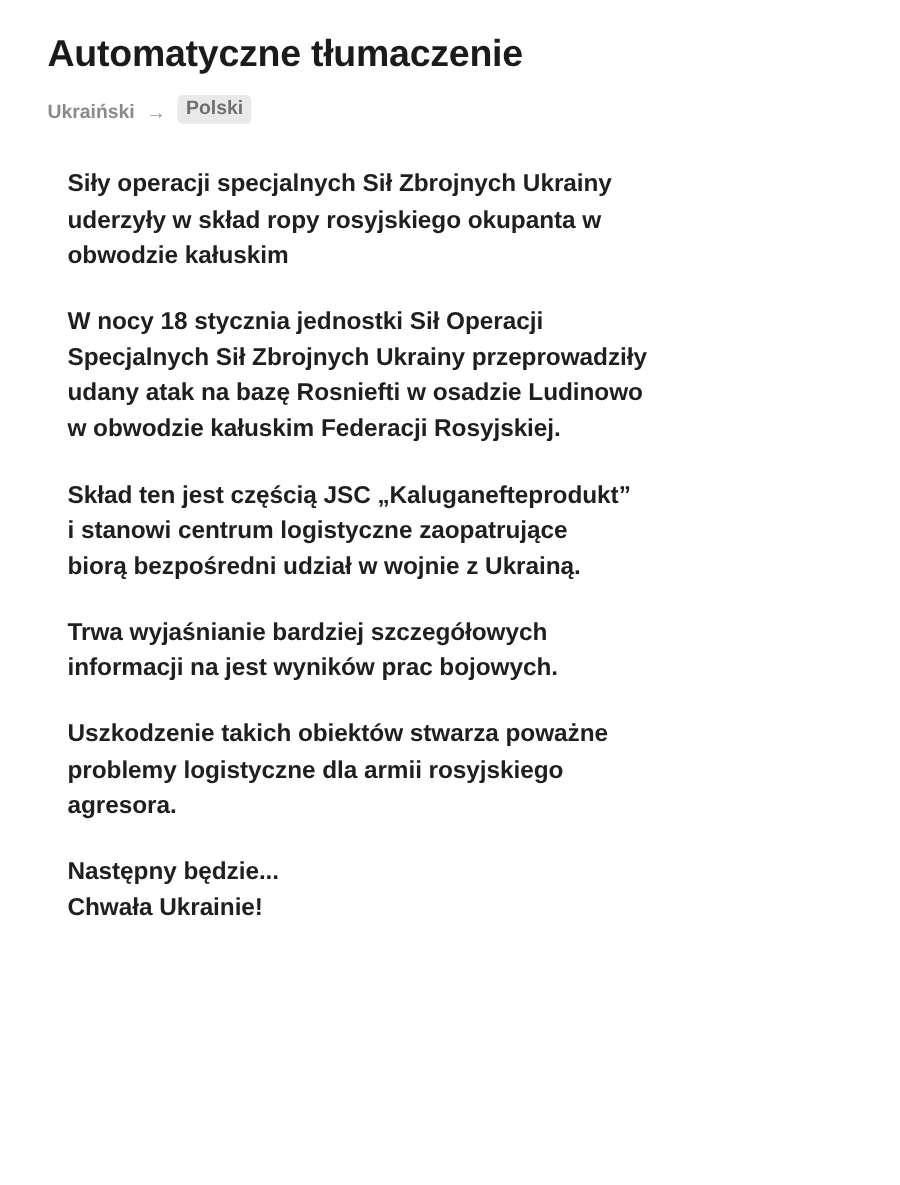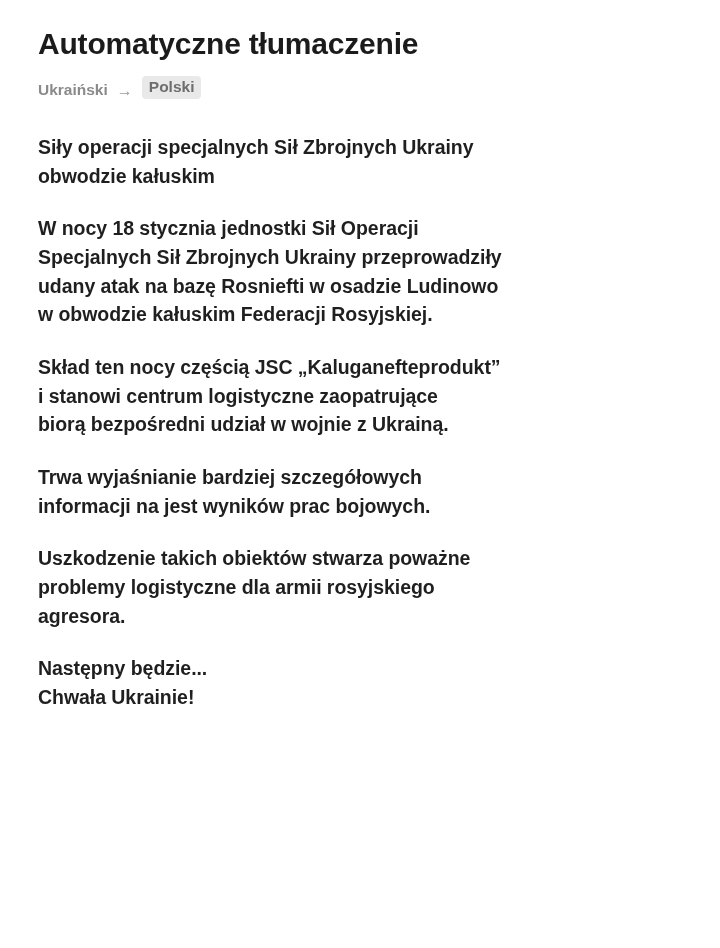--- a/index.html
+++ b/index.html
@@ -61,48 +61,50 @@
     line-height: 1.47;
     color: #1f1f1f;
     margin: 0 0 24px 0;
     letter-spacing: -0.05px;
   }
   .para:last-child {
     margin-bottom: 0;
   }
   .para .line {
     display: block;
+    margin-left: 16px;
   }
 </style>
 </head>
 <body>
 
 <div class="page">
 
   <h1 class="title">Automatyczne tłumaczenie</h1>
 
   <div class="lang-row">
     <span class="lang-source">Ukraiński</span>
     <span class="lang-arrow">→</span>
     <span class="lang-target">Polski</span>
   </div>
 
   <div class="body-text">
     <p class="para">
       <span class="line">Siły operacji specjalnych Sił Zbrojnych Ukrainy</span>
+      <span class="line">uderzyły w skład ropy rosyjskiego okupanta w</span>
       <span class="line">obwodzie kałuskim</span>
     </p>
     <p class="para">
       <span class="line">W nocy 18 stycznia jednostki Sił Operacji</span>
       <span class="line">Specjalnych Sił Zbrojnych Ukrainy przeprowadziły</span>
       <span class="line">udany atak na bazę Rosniefti w osadzie Ludinowo</span>
       <span class="line">w obwodzie kałuskim Federacji Rosyjskiej.</span>
     </p>
     <p class="para">
-      <span class="line">Skład ten nocy częścią JSC „Kaluganefteprodukt”</span>
+      <span class="line">Skład ten jest częścią JSC „Kaluganefteprodukt”</span>
       <span class="line">i stanowi centrum logistyczne zaopatrujące</span>
       <span class="line">biorą bezpośredni udział w wojnie z Ukrainą.</span>
     </p>
     <p class="para">
       <span class="line">Trwa wyjaśnianie bardziej szczegółowych</span>
       <span class="line">informacji na jest wyników prac bojowych.</span>
     </p>
     <p class="para">
       <span class="line">Uszkodzenie takich obiektów stwarza poważne</span>
       <span class="line">problemy logistyczne dla armii rosyjskiego</span>

